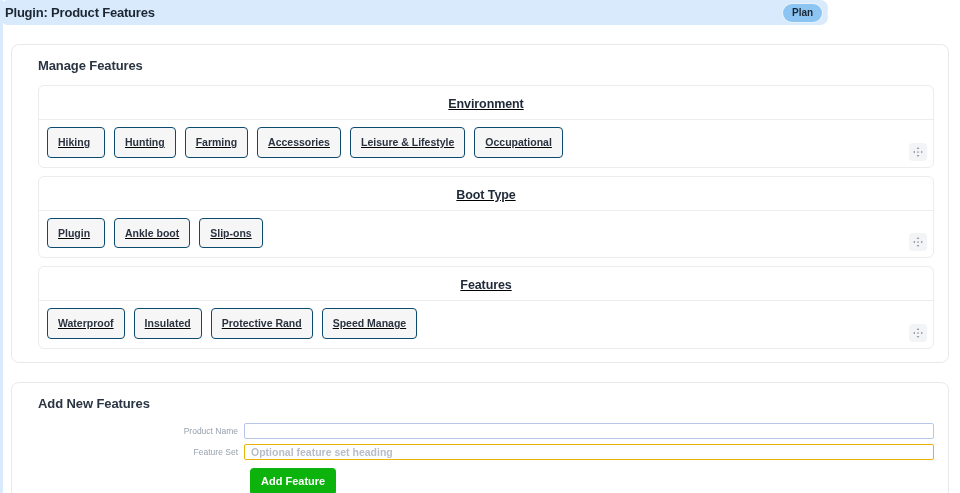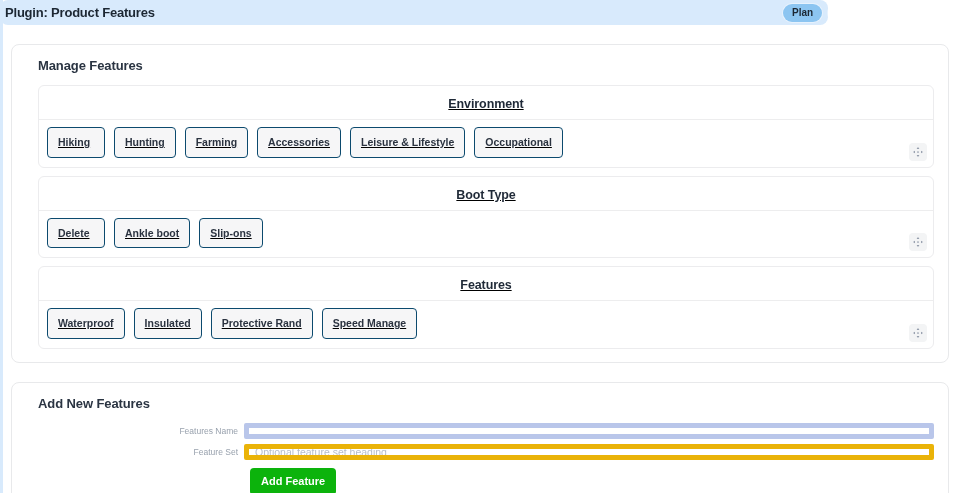--- a/index.html
+++ b/index.html
@@ -66,23 +66,23 @@
     width: 18px; height: 18px; background: #f3f4f5; border-radius: 4px;
     display: flex; align-items: center; justify-content: center; cursor: move;
   }
   
   .form-row { display: flex; align-items: center; margin-bottom: 5px; }
   .form-label {
     width: 206px; flex: none; text-align: right;
     font-size: 8.5px; color: #98a1ad; padding-right: 6px;
   }
   .form-input {
-    flex: 1; height: 16px; border: 5px solid #eab308; border-radius: 2px;
+    flex: 1; height: 16px; border: 1px solid #eab308; border-radius: 2px;
     font-size: 10.5px; color: #333; padding: 0 6px; outline: none;
-    font-family: inherit; background: #fff;
+    font-family: inherit; background: #fff; font-weight: bold;
   }
   .form-input::placeholder { color: #b6bdc9; }
   .form-input.name-input { border-color: #b9c6ea; }
   .submit-row { margin-left: 212px; margin-top: 8px; }
   .submit-btn {
     background: var(--button-green, #0cb30c); color: #ffffff;
     font-weight: 700; font-size: 11px; border: none; border-radius: 4px;
     padding: 8px 11px; cursor: pointer; font-family: inherit; line-height: 1;
   }
 </style>
@@ -124,21 +124,21 @@
           <circle cx="12" cy="12" r="1.7"></circle>
         </g>
       </svg>
     </div>
   </div>
 
   <div class="group">
     <div class="group-heading">Boot Type</div>
     <div class="group-divider"></div>
     <div class="chips">
-          <div class="chip">Delete</div>
+          <div class="chip">Plugin</div>
           <div class="chip">Ankle boot</div>
           <div class="chip">Slip-ons</div>
         </div>
     <div class="move-handle">
       <svg width="12" height="12" viewBox="0 0 24 24">
         <g fill="#8f98a8">
           <path d="M12 2 L9.3 6 H14.7 Z"></path>
           <path d="M12 22 L9.3 18 H14.7 Z"></path>
           <path d="M2 12 L6 9.3 V14.7 Z"></path>
           <path d="M22 12 L18 9.3 V14.7 Z"></path>
@@ -168,21 +168,21 @@
         </g>
       </svg>
     </div>
   </div>
 </div>
 </div>
 
 <div class="card add-card">
   <div class="card-heading">Add New Features</div>
   <div class="form-row">
-    <label class="form-label">Features Name</label>
+    <label class="form-label">Product Name</label>
     <input class="form-input name-input" type="text" placeholder="" style="">
   </div>
   <div class="form-row">
     <label class="form-label">Feature Set</label>
     <input class="form-input" type="text" placeholder="Optional feature set heading" style="">
   </div>
   <div class="submit-row">
     <button class="submit-btn">Add Feature</button>
   </div>
 </div>

